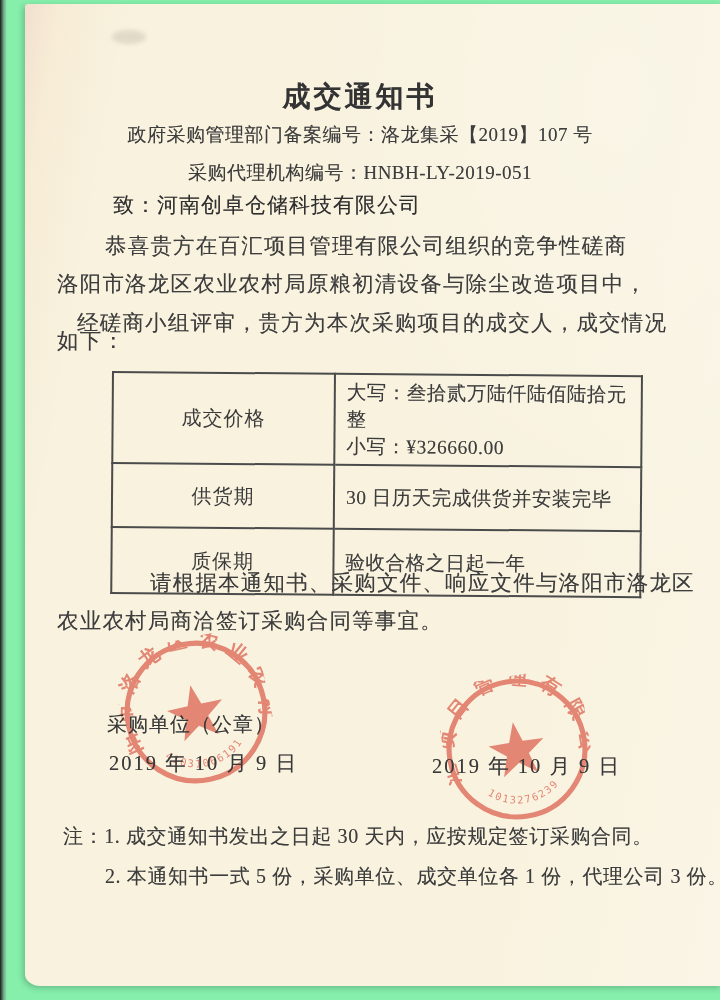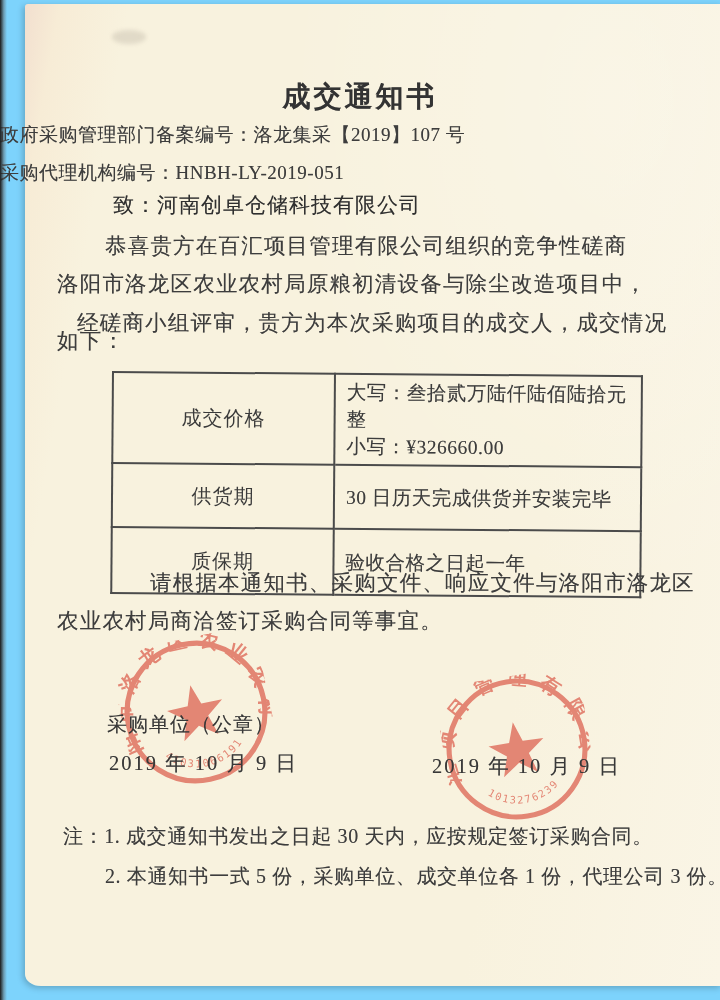--- a/index.html
+++ b/index.html
@@ -1,35 +1,35 @@
 <!DOCTYPE html>
 <html><head>
 <meta charset="utf-8">
 <style>
   html,body{margin:0;padding:0;background:#e9e9e9;}
   .page{
-    position:relative;width:720px;height:1000px;background:#7dd3fc;overflow:hidden;
+    position:relative;width:720px;height:1000px;background:#86efac;overflow:hidden;
     font-family:"Liberation Serif","DejaVu Serif",serif;color:#3d3d3d;
   }
   .scan-edge-dark{position:absolute;left:0;top:0;width:7px;height:100%;
     background:linear-gradient(90deg,#1b1b1b 0%,rgba(90,90,90,.45) 55%,rgba(200,200,200,0) 100%);z-index:5;}
   .paper{
     position:absolute;left:25px;top:4px;right:-2px;bottom:14px;
     background:
       radial-gradient(ellipse at 85% 10%, rgba(255,255,255,.25), rgba(255,255,255,0) 40%),
       linear-gradient(100deg,#f2dfcf 0%,#f7ecd6 4%,#f8f2de 12%,#f8f2de 70%,#faf5e6 100%);
     border-radius:3px 0 0 16px / 3px 0 0 12px;
     box-shadow:-2px 2px 6px rgba(0,0,0,.22);
   }
   .smudge{position:absolute;left:112px;top:30px;width:34px;height:14px;border-radius:50%;
     background:rgba(120,110,100,.18);filter:blur(2px);}
   .txt{position:absolute;white-space:nowrap;text-shadow:0 0 .6px rgba(61,61,61,.45);}
   .title{left:0;right:0;top:78px;text-align:center;font-size:28px;font-weight:bold;letter-spacing:3px;color:#333;}
-  .hline1{left:0;right:0;top:122px;font-size:19px;letter-spacing:.5px;}
-  .hline2{left:0;right:0;top:160px;text-align:left;font-size:19px;letter-spacing:.5px;}
+  .hline1{left:0;right:0;top:122px;text-align:center;font-size:19px;letter-spacing:.5px;}
+  .hline2{left:0;right:0;top:160px;text-align:center;font-size:19px;letter-spacing:.5px;}
   .addressee{left:113px;top:191px;font-size:21px;font-weight:normal;color:#2f2f2f;letter-spacing:1px;}
   .bodyline{font-size:21.5px;letter-spacing:1.2px;}
   .b1{left:105px;top:231px;} .b2{left:57px;top:269px;} .b3{left:57px;top:308px;margin-left:20px;} .b4{left:57px;top:326px;}
   .c1{left:105px;top:568px;margin-left:45px;} .c2{left:57px;top:606px;text-align:right;}
 
   .tablewrap{position:absolute;left:112px;top:371px;transform:rotate(.45deg);transform-origin:left top;}
   table.award{border-collapse:collapse;table-layout:fixed;width:506px;}
   table.award td{border:2px solid #4b4b4b;vertical-align:middle;}
   td.lbl{width:218px;text-align:center;font-size:20px;letter-spacing:1px;color:#3a3a3a;}
   td.val{width:288px;font-size:19.5px;padding:4px 6px 4px 11px;letter-spacing:.5px;}

